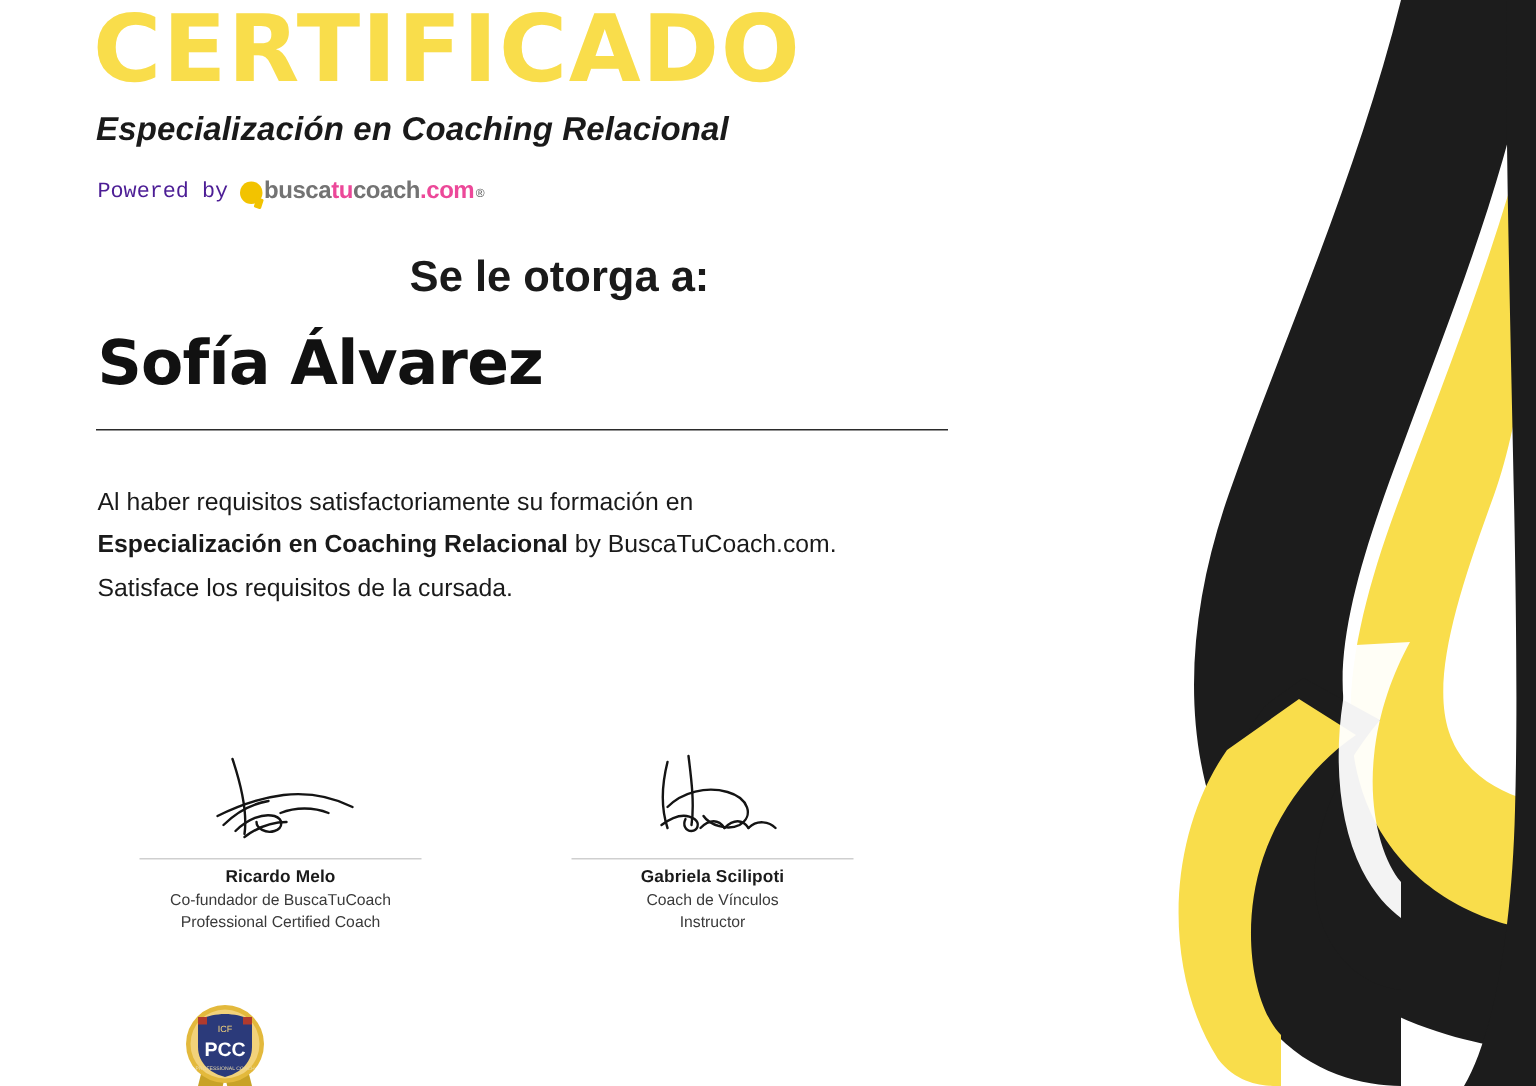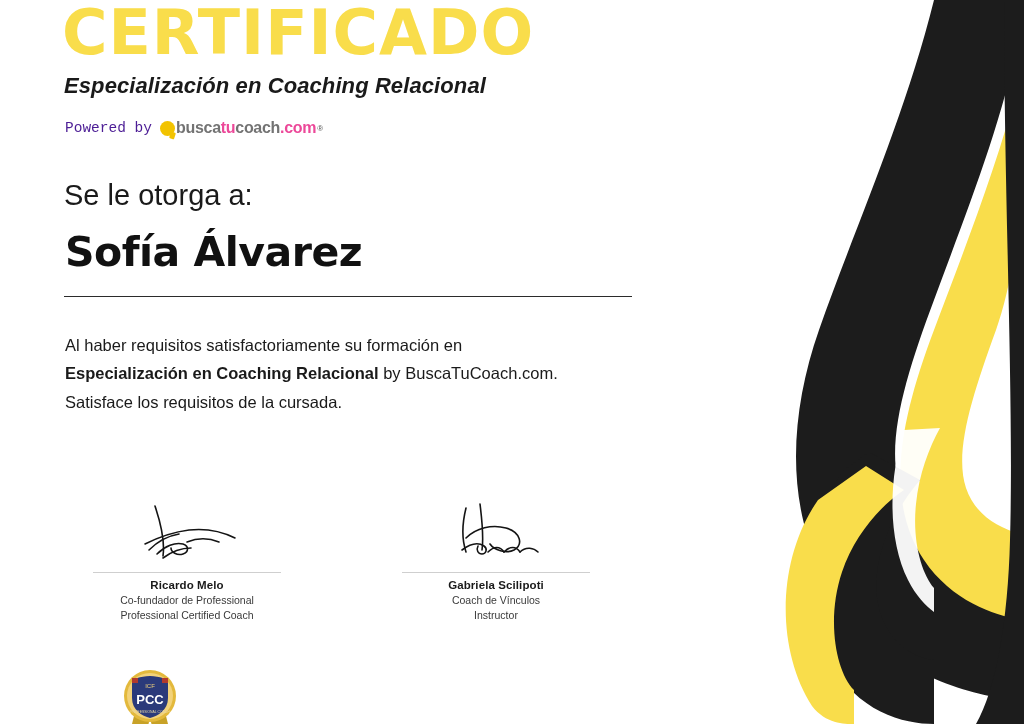--- a/index.html
+++ b/index.html
@@ -102,22 +102,23 @@
     font-size: 8px;
     vertical-align: super;
     color: #555;
     margin-left: 1px;
     font-weight: normal;
   }
 
   .awarded-to {
     font-size: 29px;
     color: #1a1a1a;
-    margin: 40px 0 0 2px;
-    font-weight: 400;
+    margin: 30px 0 0 2px;
+    font-weight: 700;
+    text-align: center;
   }
   .recipient {
     font-size: 41px;
     font-weight: bold;
     color: #111111;
     margin: 16px 0 0 3px;
     letter-spacing: -0.5px;
     font-family: "DejaVu Sans", sans-serif;
   }
   .rule {
@@ -135,21 +136,21 @@
     width: 560px;
   }
   .body-text strong { font-weight: bold; }
 
   
   .signatures {
     position: absolute;
     left: 0;
     top: 492px;
     display: flex;
-    gap: 59px;
+    gap: 38px;
   }
   .sig-block {
     width: 250px;
     text-align: center;
   }
   .sig-img {
     height: 76px;
     display: flex;
     align-items: flex-end;
     justify-content: center;
@@ -245,21 +246,21 @@
               <path d="M22 52 C30 44 40 38 52 36"></path>
               <path d="M30 56 C38 48 48 44 56 46 C62 48 62 54 56 56 C50 58 44 54 44 50"></path>
               <path d="M36 60 C44 54 54 50 64 50"></path>
               <path d="M60 44 C70 40 82 40 92 44"></path>
             </g>
           </svg>
         </div>
         <div class="sig-divider"></div>
         <div class="sig-name">Ricardo Melo</div>
         <div class="sig-role">
-          <span>Co-fundador de Professional</span><br>
+          <span>Co-fundador de BuscaTuCoach</span><br>
           <span>Professional Certified Coach</span>
         </div>
       </div>
 
       <div class="sig-block">
         <div class="sig-img">
           <svg width="120" height="70" viewBox="0 0 120 70" xmlns="http://www.w3.org/2000/svg">
             <g fill="none" stroke="#141414" stroke-width="1.6" stroke-linecap="round">
               <path d="M30 10 C26 26 26 42 30 54"></path>
               <path d="M44 6 C46 22 48 38 46 52"></path>

